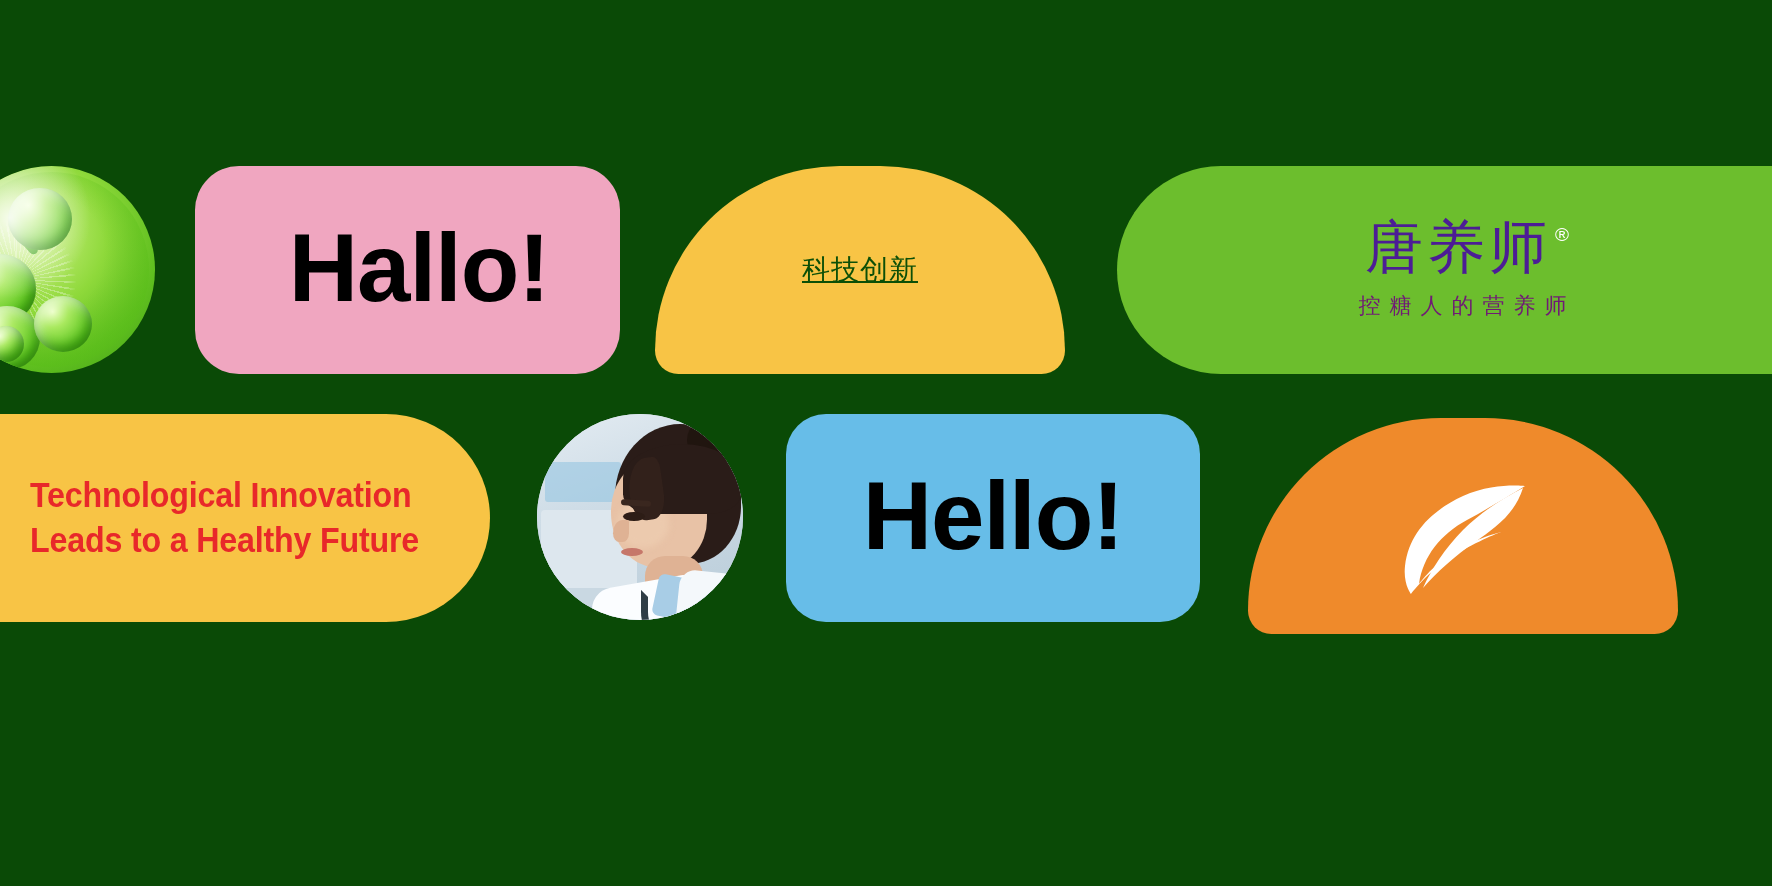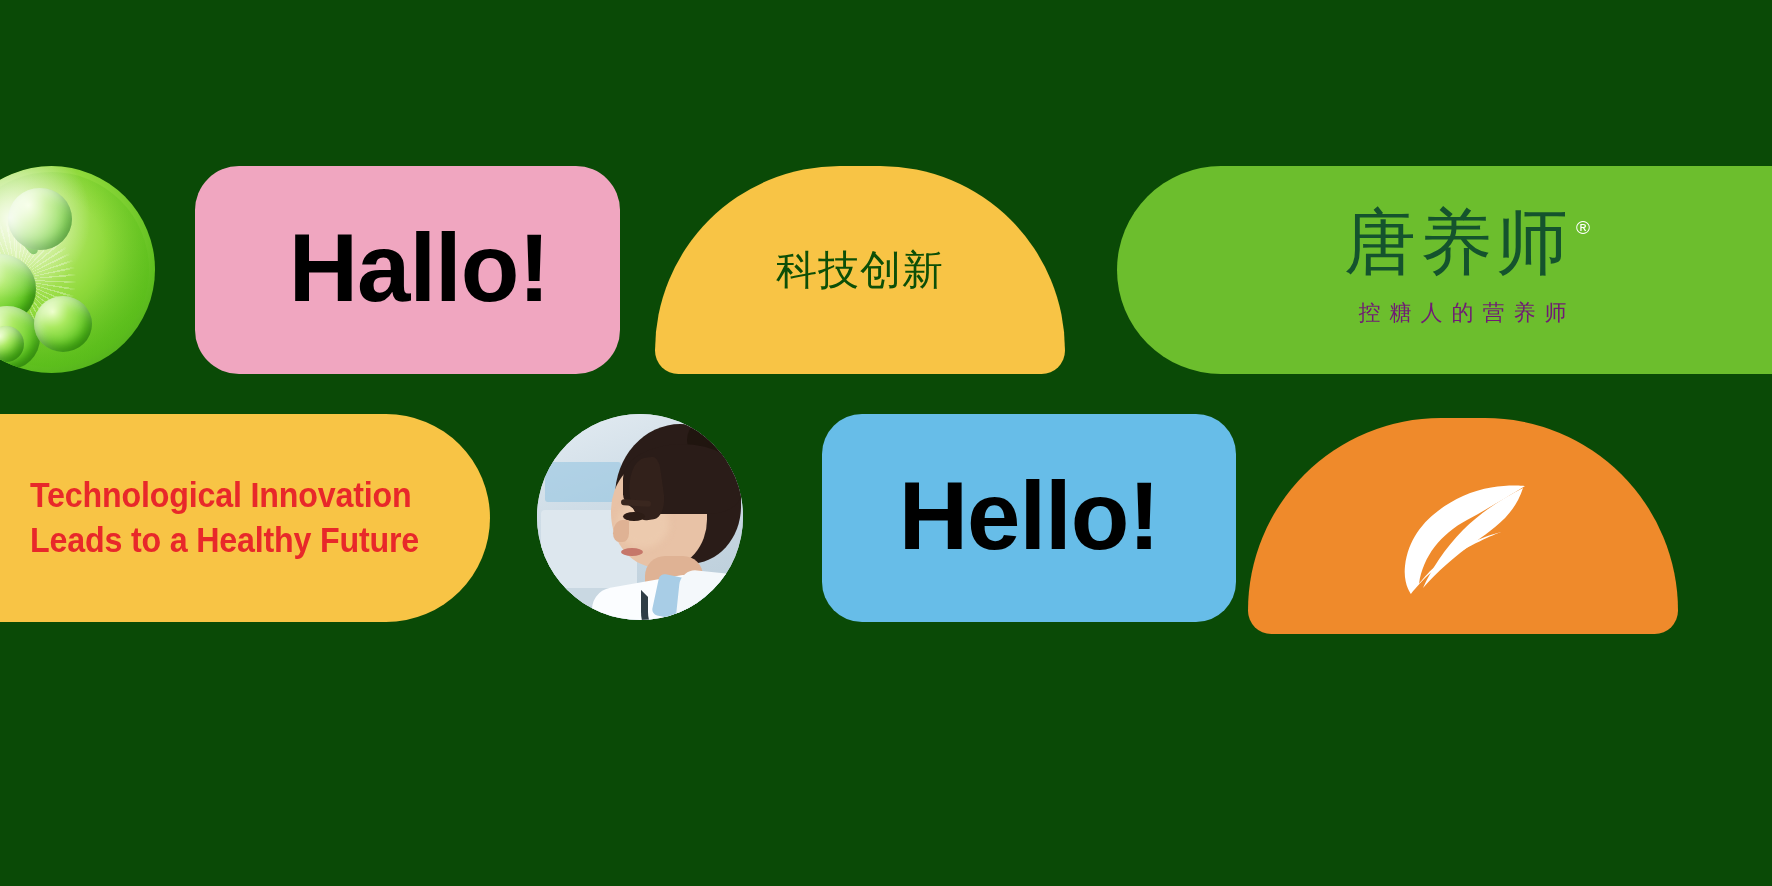--- a/index.html
+++ b/index.html
@@ -51,34 +51,35 @@
     transform:translateY(-2px);
   }
 
   
   #arch-cn{
     left:655px;top:166px;width:410px;height:208px;
     border-radius:205px 205px 26px 26px;
     display:flex;align-items:center;justify-content:center;
   }
   #arch-cn .cn{
-    font-size:41px;line-height:1.38;font-weight:500;text-align:center;
+    font-size:28px;line-height:1.38;font-weight:500;text-align:center;
     color:#0c4f07;letter-spacing:1px;
     font-family:"DejaVu Sans","Liberation Sans",sans-serif;
+    text-decoration:underline;
   }
 
   
   #logo-pill{
     left:1117px;top:166px;width:700px;height:208px;border-radius:104px 44px 44px 104px;
     display:flex;flex-direction:column;align-items:center;justify-content:center;
   }
   #logo-pill .logo-row{display:flex;align-items:flex-start;justify-content:center;}
   #logo-pill .logo-cn{
-    font-size:72px;line-height:1;font-weight:400;color:#14532d;letter-spacing:4px;
-    font-family:Liberation Mono, monospace;
+    font-size:58px;line-height:1;font-weight:400;color:#4c1d95;letter-spacing:4px;
+    font-family:Liberation Serif, serif;
     position:relative;
   }
   #logo-pill .reg{
     font-size:19px;line-height:1;color:#fff;margin-left:4px;margin-top:6px;
   }
   #logo-pill .tagline{
     margin-top:14px;font-size:22px;letter-spacing:9px;color:#701a75;font-weight:300;
     font-family:"DejaVu Sans","Liberation Sans",sans-serif;
   }
 
@@ -123,21 +124,21 @@
   .dr-neck{position:absolute;left:108px;top:142px;width:58px;height:54px;background:#dfb294;border-radius:20px;}
   .dr-coat-l{position:absolute;left:56px;top:168px;width:104px;height:60px;background:#fbfdff;border-radius:22px 10px 0 0;transform:rotate(-10deg);}
   .dr-coat-r{position:absolute;left:140px;top:160px;width:104px;height:70px;background:#f4f8fb;border-radius:16px 22px 0 0;transform:rotate(6deg);}
   .dr-collar{position:absolute;left:118px;top:164px;width:52px;height:42px;background:#a8cde6;transform:rotate(12deg);border-radius:6px;}
   .dr-steth{position:absolute;left:104px;top:176px;width:62px;height:46px;border:7px solid #2f3d46;border-top-color:transparent;
     border-radius:0 0 40px 40px;}
 
   
   #card-hello{
     left:786px;top:414px;width:414px;height:208px;border-radius:40px;
-    display:flex;align-items:center;justify-content:center;margin-left:36px;
+    display:flex;align-items:center;justify-content:center;
   }
   #card-hello .word{
     font-size:96px;font-weight:700;color:#000;letter-spacing:-1px;line-height:1;
     transform:translateY(-2px);
   }
 
   
   #arch-leaf{
     left:1248px;top:418px;width:430px;height:216px;
     border-radius:215px 215px 26px 26px;

